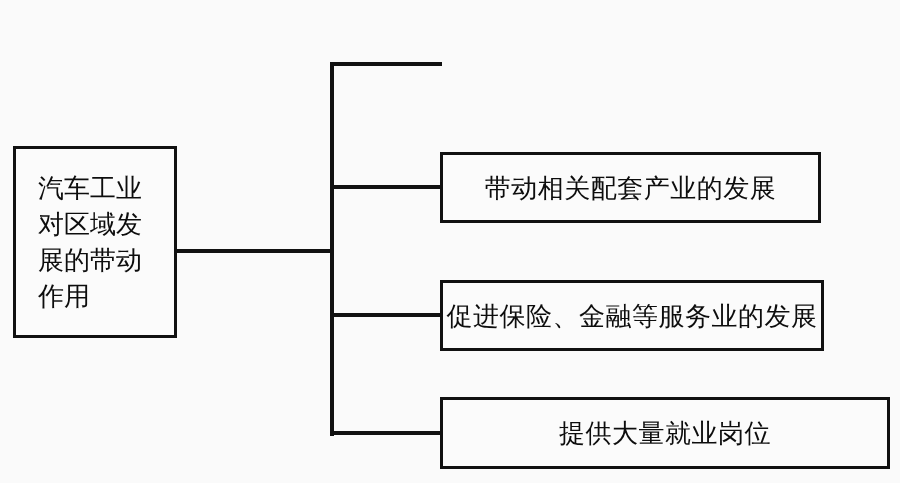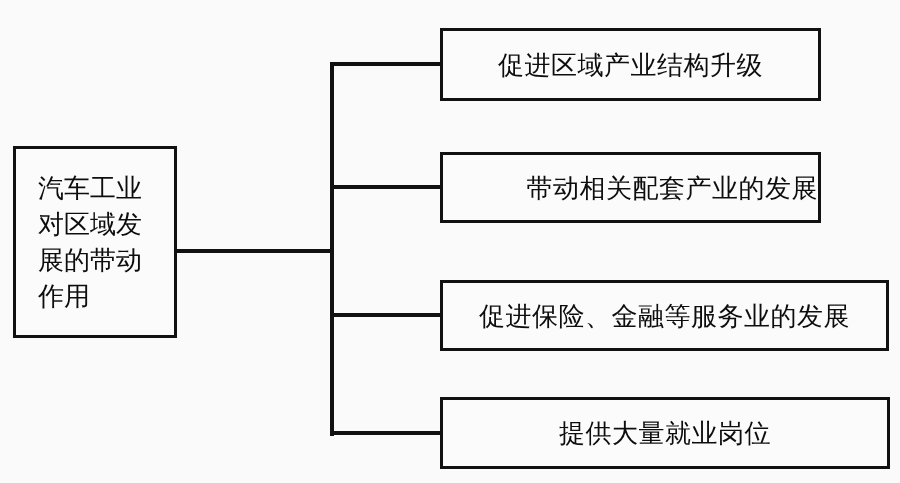--- a/index.html
+++ b/index.html
@@ -51,22 +51,22 @@
   .node-leaf .label {
     font-size: 26px;
     line-height: 30px;
     color: #0d0d0d;
     text-align: center;
     white-space: nowrap;
     letter-spacing: 0.5px;
   }
 
   .leaf-1 { left: 440px; top: 28px;  width: 381px; height: 73px; }
-  .leaf-2 { left: 440px; top: 152px; width: 381px; height: 71px; justify-content: flex-end; }
-  .leaf-3 { left: 440px; top: 280px; width: 449px; height: 71px; }
+  .leaf-2 { left: 440px; top: 152px; width: 381px; height: 71px; }
+  .leaf-3 { left: 440px; top: 280px; width: 384px; height: 71px; }
   .leaf-4 { left: 440px; top: 397px; width: 450px; height: 72px; }
 
   
   .conn {
     position: absolute;
     background: #111111;
   }
   
   .conn-root-h {
     left: 177px;
@@ -99,23 +99,20 @@
   <div class="conn conn-b3"></div>
   <div class="conn conn-b4"></div>
 
   <div class="node node-root">
     <div class="label">汽车工业
 对区域发
 展的带动
 作用</div>
   </div>
 
-  <div class="node node-leaf leaf-1">
-    <div class="label">促进区域产业结构升级</div>
-  </div>
 
   <div class="node node-leaf leaf-2">
     <div class="label">带动相关配套产业的发展</div>
   </div>
 
   <div class="node node-leaf leaf-3">
     <div class="label">促进保险、金融等服务业的发展</div>
   </div>
 
   <div class="node node-leaf leaf-4">

